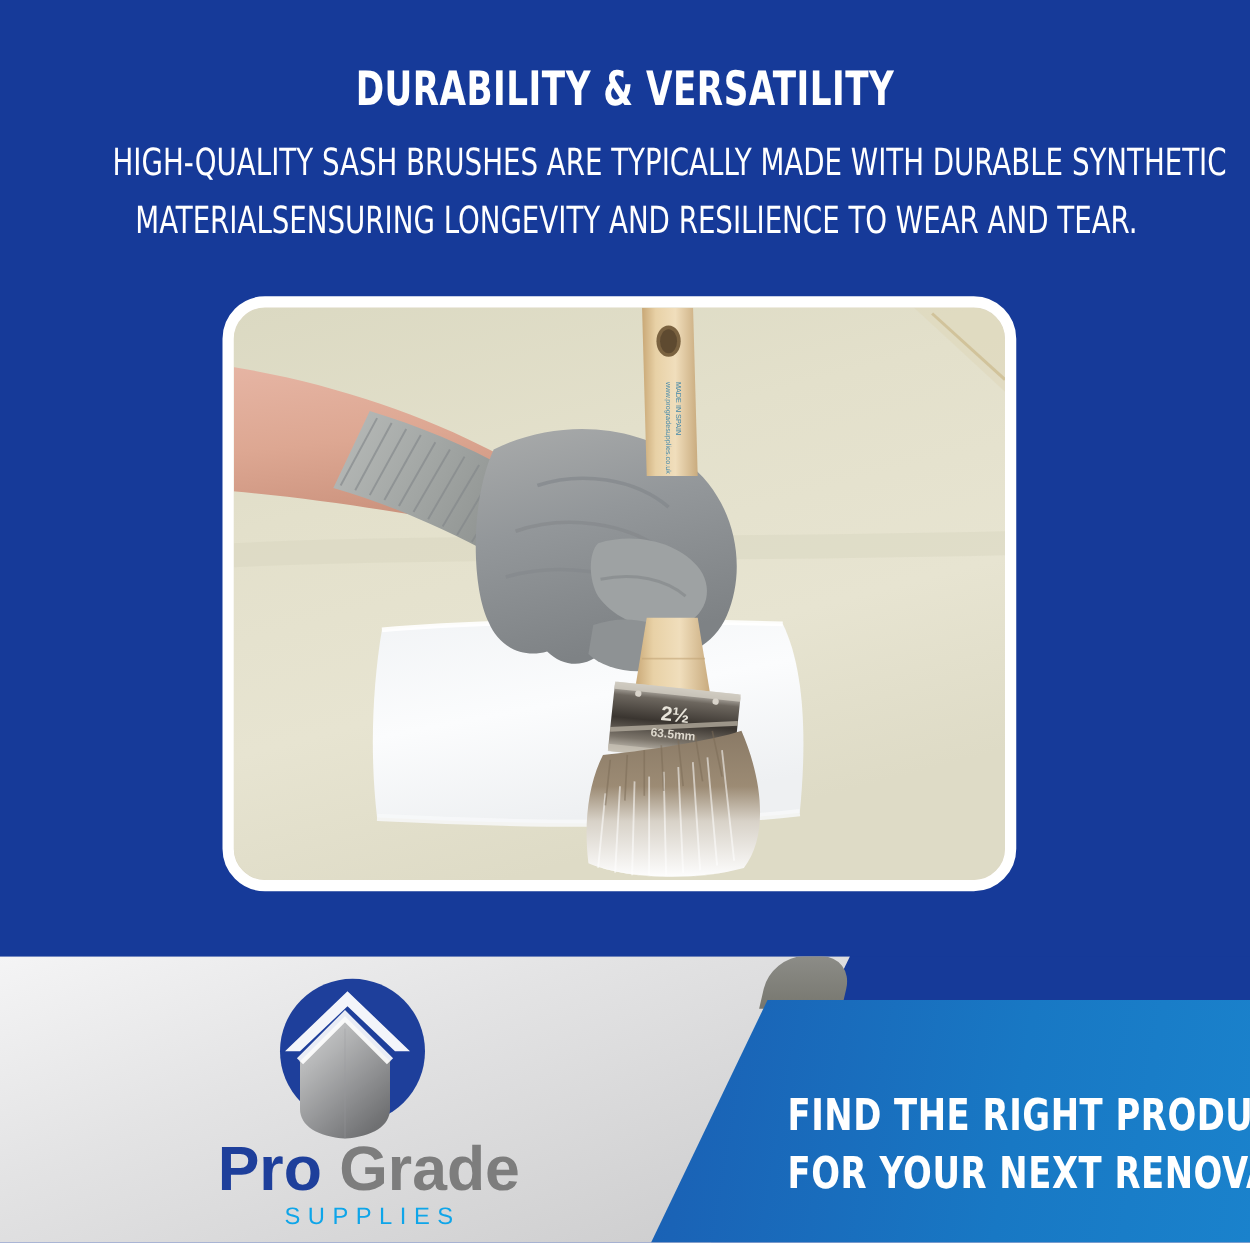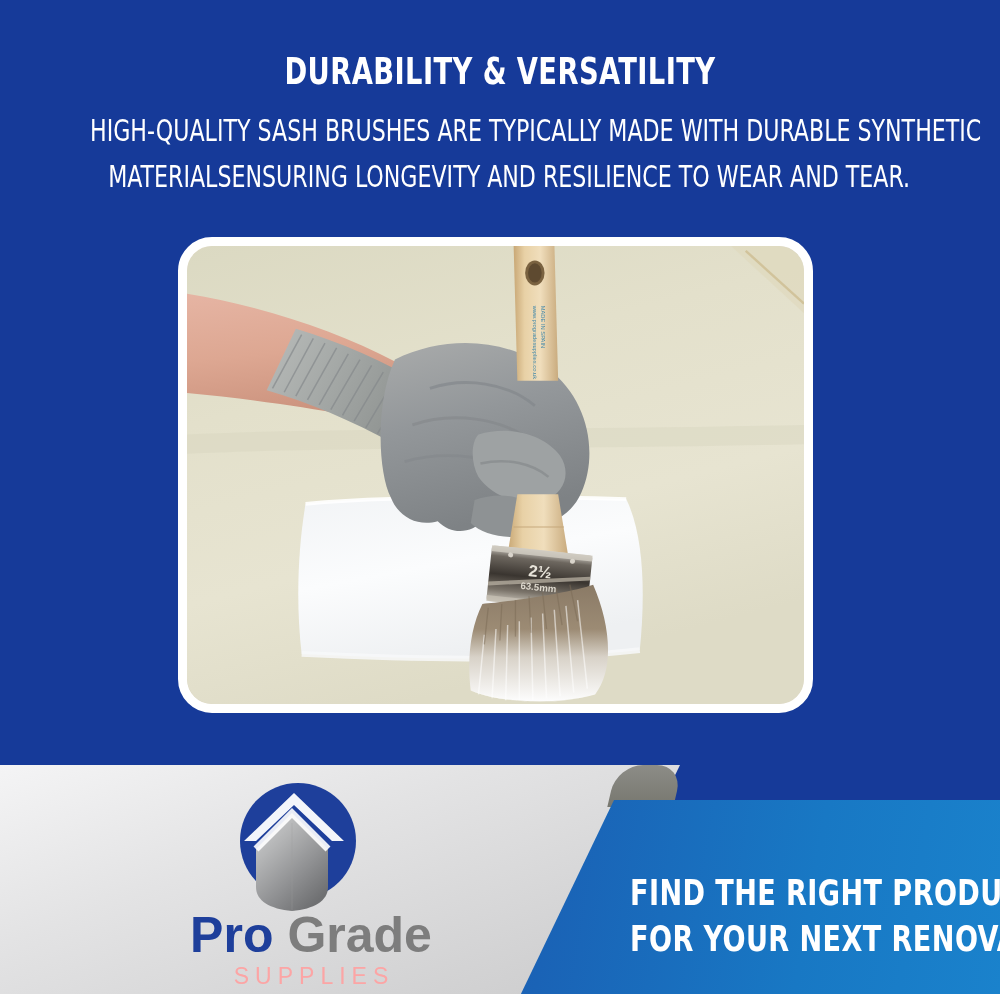--- a/index.html
+++ b/index.html
@@ -120,21 +120,21 @@
     top: 35px;
     width: 1000px;
     height: 200px;
     background: linear-gradient(100deg, #1d4199 0%, #1c4ba4 22%, #1a63b6 55%, #1878c4 80%, #1a82cc 100%);
     clip-path: polygon(614px 0, 1000px 0, 1000px 200px, 518px 200px);
   }
 
   
   .logo {
     position: absolute;
-    left: 166px;
+    left: 150px;
     top: 14px;
     width: 290px;
     height: 212px;
   }
   .logo-mark {
     position: absolute;
     left: 62px;
     top: 0px;
     width: 132px;
     height: 132px;
@@ -153,24 +153,24 @@
     white-space: nowrap;
   }
   .wm-pro { color: #1E3F9B; }
   .wm-grade { color: #7d7d7d; }
   .supplies {
     position: absolute;
     left: 0;
     top: 184px;
     width: 290px;
     text-align: center;
-    color: #fca5a5;
+    color: #0ea5e9;
     font-family: "Liberation Sans", sans-serif;
     font-weight: normal;
-    font-size: 23px;
+    font-size: 19px;
     letter-spacing: 6px;
     text-indent: 6px;
   }
 
   
   .cta {
     position: absolute;
     left: 630px;
     top: 105px;
     width: 360px;

